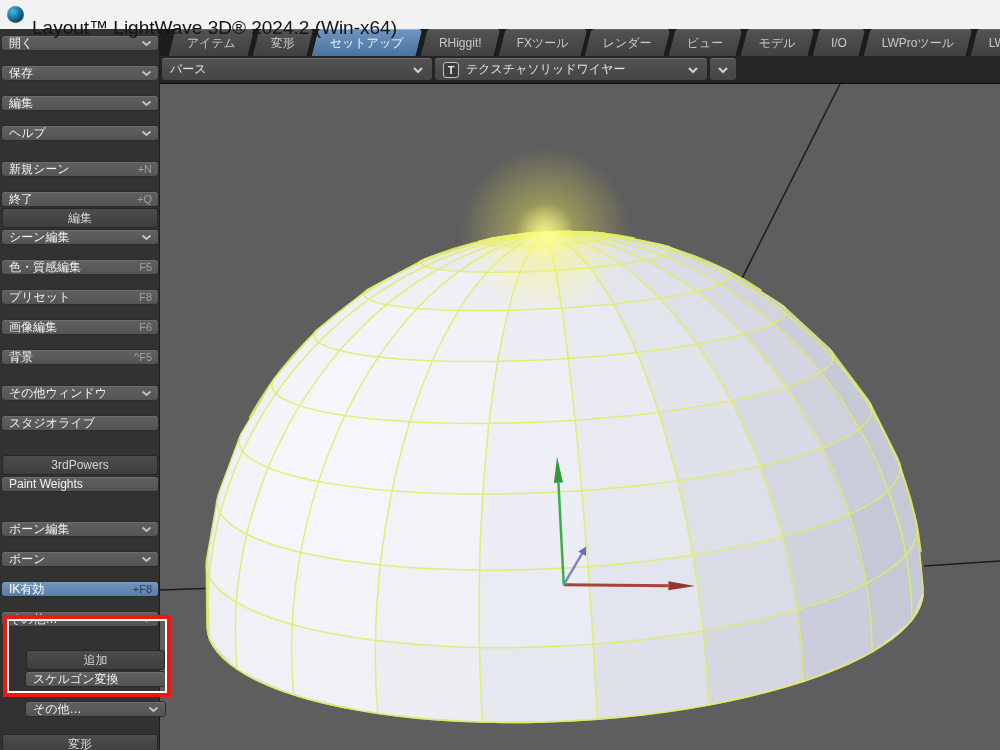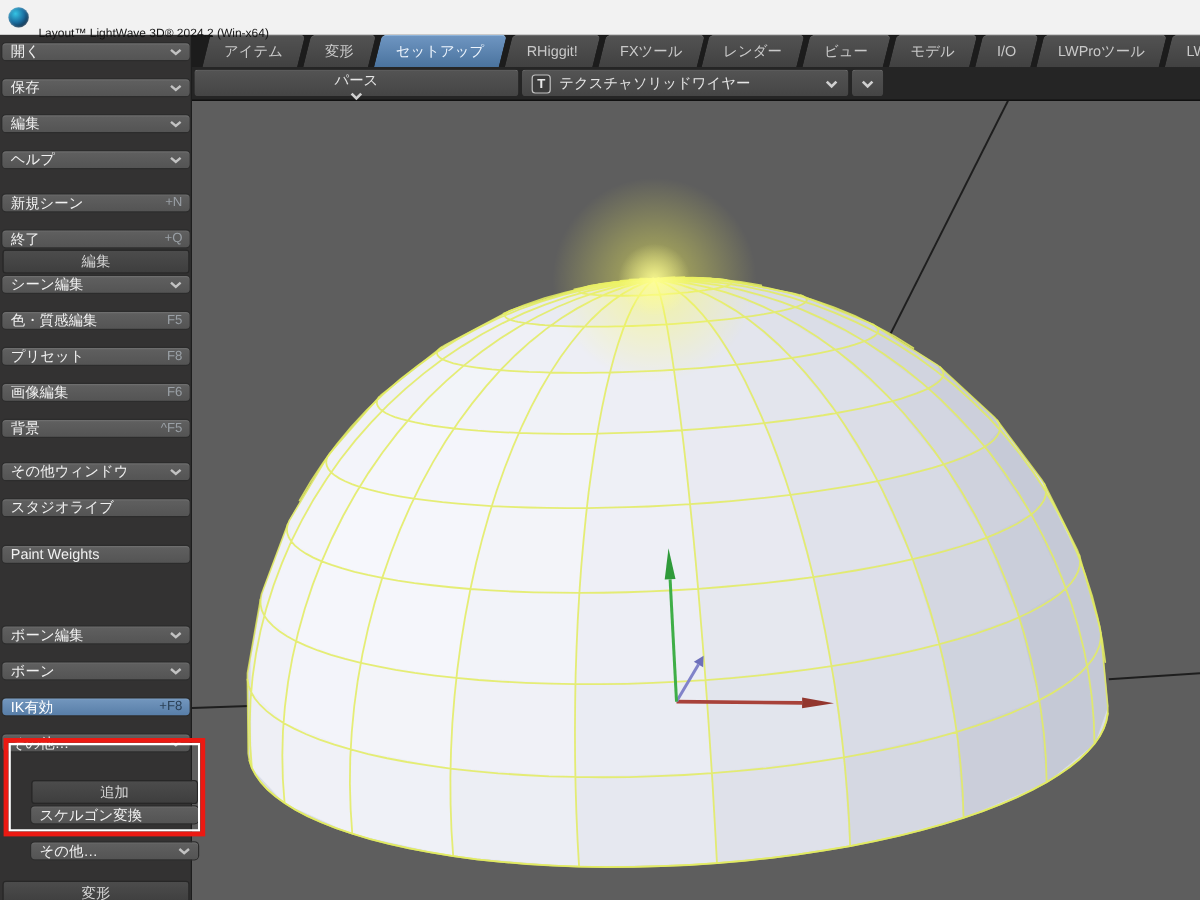--- a/index.html
+++ b/index.html
@@ -6,21 +6,21 @@
   html,body { width:1000px; height:750px; overflow:hidden; }
   body { font-family:"Liberation Sans","DejaVu Sans",sans-serif; background:#333232; }
   .screen { position:relative; width:1000px; height:750px; background:#333232; }
 
   
   .titlebar { position:absolute; left:0; top:0; width:1000px; height:29px;
     background:#f2f2f2; display:flex; align-items:center; padding-left:7px; z-index:6; }
   .app-icon { width:17px; height:17px; border-radius:50%;
     background:radial-gradient(circle at 35% 32%, #35c4e4 0%, #1b6ea0 45%, #0d2b46 78%, #061423 100%);
     box-shadow:inset 0 0 2px rgba(255,255,255,.5); }
-  .titlebar .ttl { margin-left:8px; font-size:10px; color:#141414;margin-top:27px; }
+  .titlebar .ttl { margin-left:8px; font-size:19px; color:#141414;margin-top:27px; }
 
   
   .tabbar { position:absolute; left:160px; right:0; top:29px; height:27px;
     background:#1c1c1c; display:flex; align-items:stretch; padding-left:12px;
     overflow:hidden; z-index:5; }
   .tab { position:relative; flex:0 0 auto; margin-right:5px; padding:0 15px;
     background:linear-gradient(#525252,#414141); transform:skewX(-14deg);
     border-radius:4px 4px 0 0; border-top:1px solid #6a6a6a;
     display:flex; align-items:center; cursor:pointer; }
   .tab > span { transform:skewX(14deg); font-size:12px; color:#c9c9c9; white-space:nowrap; }
@@ -28,21 +28,21 @@
   .tab.active > span { color:#eef5fd; }
 
   
   .vtoolbar { position:absolute; left:160px; right:0; top:56px; height:28px;
     background:#252525; border-bottom:1px solid #0c0c0c; display:flex;
     align-items:stretch; padding:2px 0 3px 2px; z-index:5; }
   .vbtn { background:linear-gradient(#535353,#454545); border-radius:3px;
     border-top:1px solid #6b6b6b; display:flex; align-items:center;
     padding:0 8px; margin-right:3px; cursor:pointer; }
   .vbtn .lbl { font-size:12px; color:#e6e6e6; white-space:nowrap; }
-  .vdrop1 { width:270px; justify-content:space-between;flex-direction:column; }
+  .vdrop1 { width:270px; justify-content:space-between; }
   .vdrop2 { width:272px; justify-content:flex-start; }
   .vdrop2 .lbl { flex:1; }
   .vbtn-sm { width:26px; justify-content:center; }
   .ticon { width:16px; height:16px; border:1px solid #c2c2c2; border-radius:3px;
     color:#e8e8e8; font-size:11px; font-weight:bold; line-height:14px;
     text-align:center; margin-right:7px; background:#3c3c3c; flex:0 0 auto; }
   .chev { flex:0 0 auto; }
 
   
   .viewport { position:absolute; left:160px; top:84px; width:840px; height:666px;
@@ -361,20 +361,21 @@
           <span class="lbl">その他ウィンドウ</span>
           <svg width="11" height="7" style="flex:0 0 auto">
             <polyline points="1.5,1.5 5.5,5 9.5,1.5" stroke="#c2c2c2" stroke-width="2" fill="none"></polyline>
           </svg>
         </div>
         <div class="srow">
           <span class="lbl">スタジオライブ</span>
         </div>
       </div>
       <div class="sec" style="top: 426px;">
+        <div class="shead">3rdPowers</div>
         <div class="srow">
           <span class="lbl">Paint Weights</span>
         </div>
       </div>
       <div class="sec" style="top: 493px;">
         <div class="srow">
           <span class="lbl">ボーン編集</span>
           <svg width="11" height="7" style="flex:0 0 auto">
             <polyline points="1.5,1.5 5.5,5 9.5,1.5" stroke="#c2c2c2" stroke-width="2" fill="none"></polyline>
           </svg>

